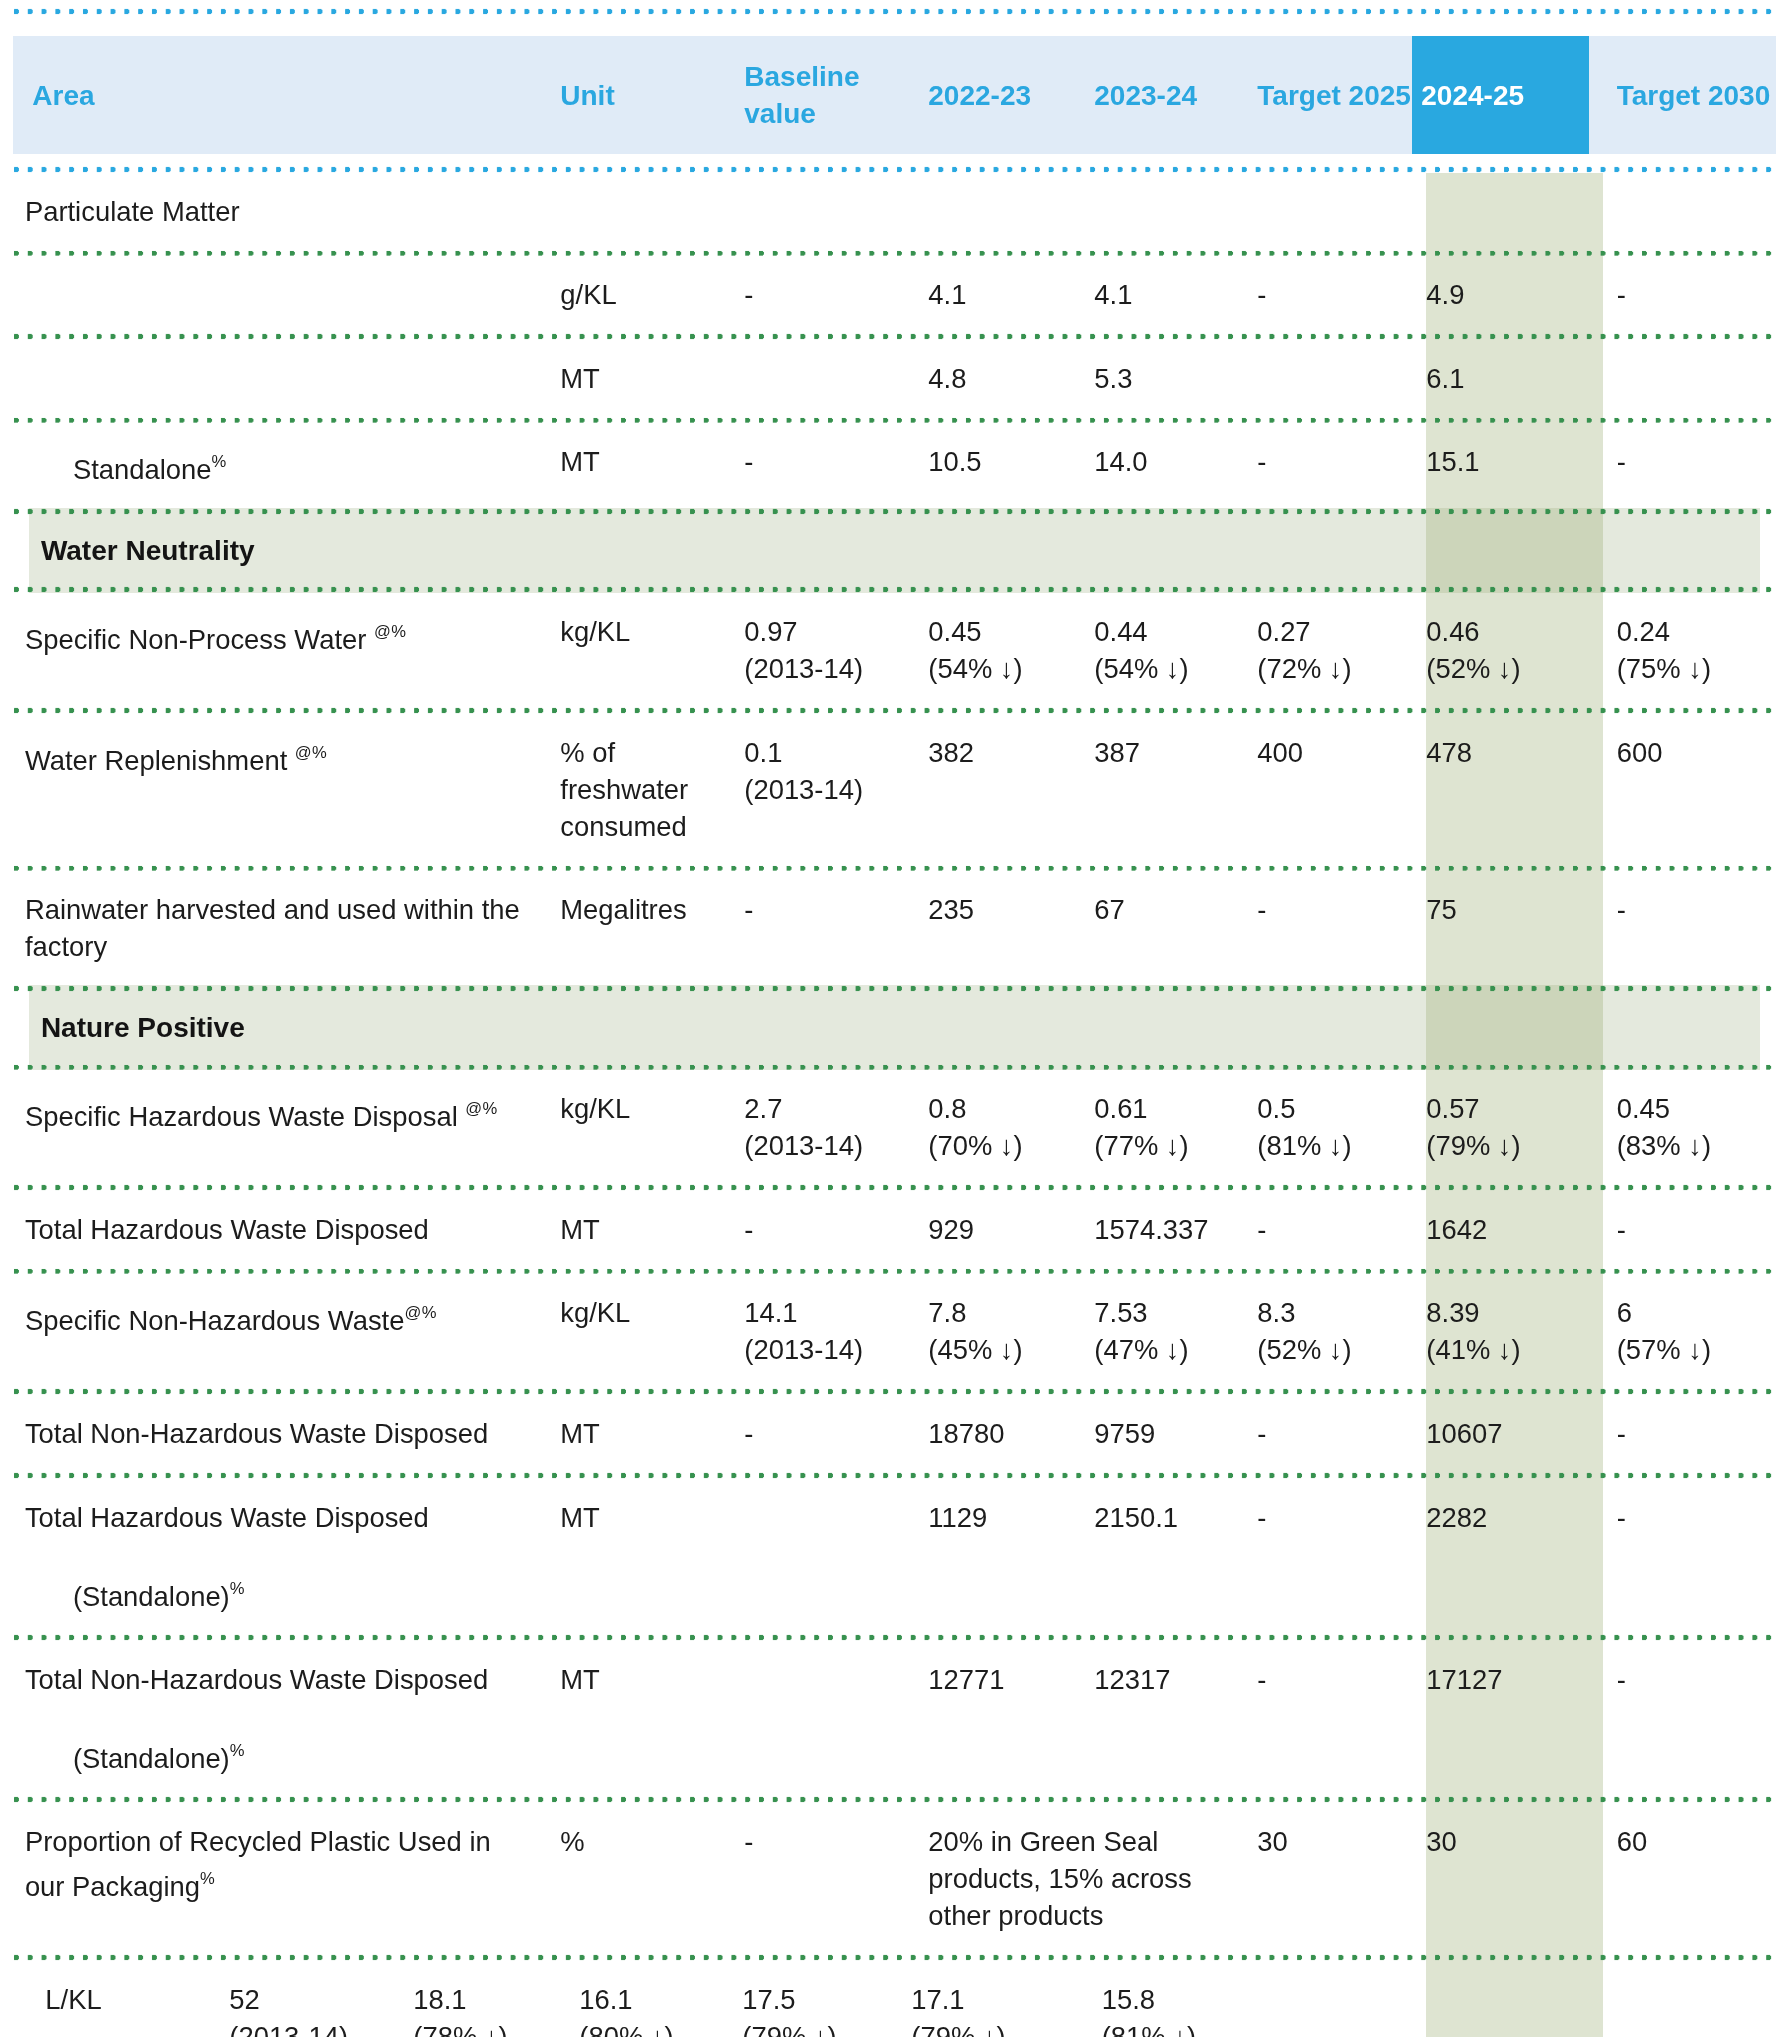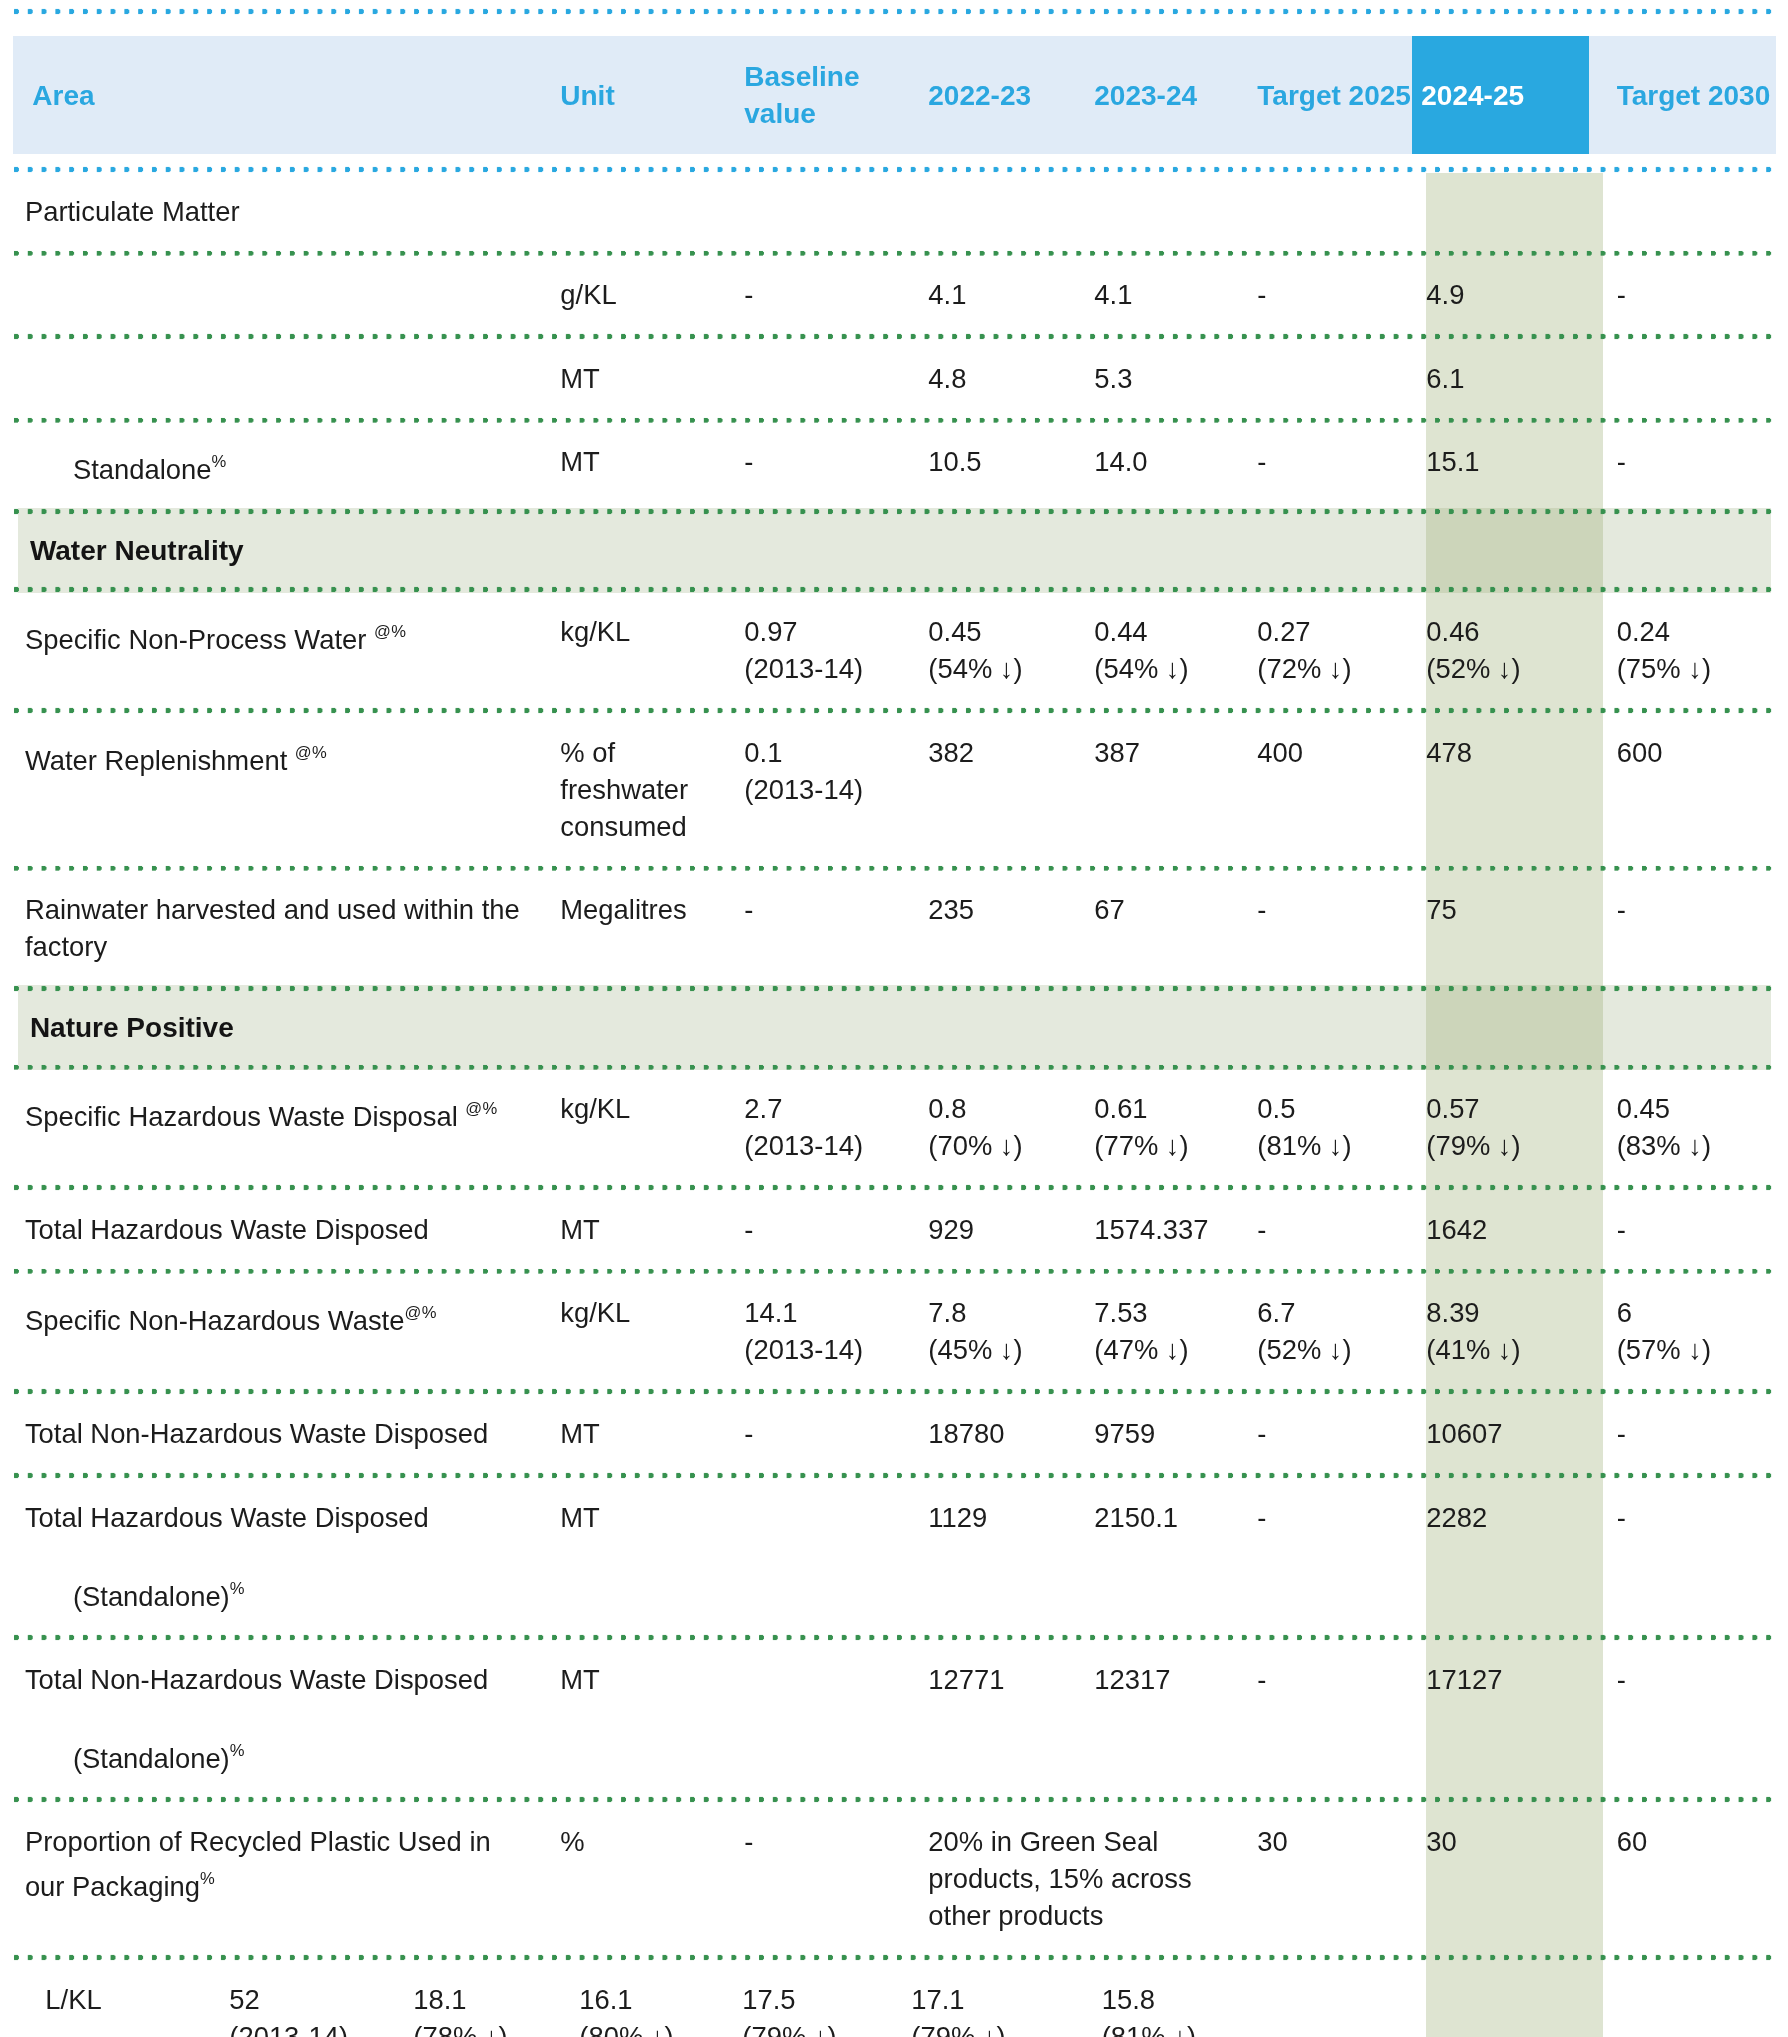--- a/index.html
+++ b/index.html
@@ -55,21 +55,21 @@
   .row{display:flex;position:relative;z-index:2;padding:20px 0;align-items:flex-start;}
   .cell{box-sizing:border-box;padding-left:32px;font-size:27.4px;line-height:37px;}
   .cell.col-area{padding-left:11.6px;}
   .cell.col-y2024{padding-left:14px;}
   .cell.col-t2030{padding-left:27.4px;}
   .cell .line{min-height:37px;}
   .area-line.indent{padding-left:48px;}
   .area-line.gap{margin-top:34px;}
   .sup{font-size:16.6px;vertical-align:11.6px;letter-spacing:0.4px;}
 
-  .section{position:relative;z-index:0;background:var(--section-bg);margin:-6.6px 5px;padding:26px 0;}
+  .section{position:relative;z-index:0;background:var(--section-bg);margin:-6.6px 16px;padding:26px 0;}
   .section .title{font-size:28px;font-weight:700;line-height:33px;padding-left:11.6px;color:#141414;}
 </style>
 </head>
 <body>
 
 <div class="page">
   <div class="dotline blue top"></div>
   <div class="header-row">
       <div class="hcell col-area">Area</div>
       <div class="hcell col-unit">Unit</div>
@@ -336,21 +336,21 @@
         </div>
         <div class="cell col-y2022">
           <div class="line">7.8</div>
           <div class="line">(45% ↓)</div>
         </div>
         <div class="cell col-y2023">
           <div class="line">7.53</div>
           <div class="line">(47% ↓)</div>
         </div>
         <div class="cell col-t2025">
-          <div class="line">6.7</div>
+          <div class="line">8.3</div>
           <div class="line">(52% ↓)</div>
         </div>
         <div class="cell col-y2024">
           <div class="line">8.39</div>
           <div class="line">(41% ↓)</div>
         </div>
         <div class="cell col-t2030">
           <div class="line">6</div>
           <div class="line">(57% ↓)</div>
         </div>

